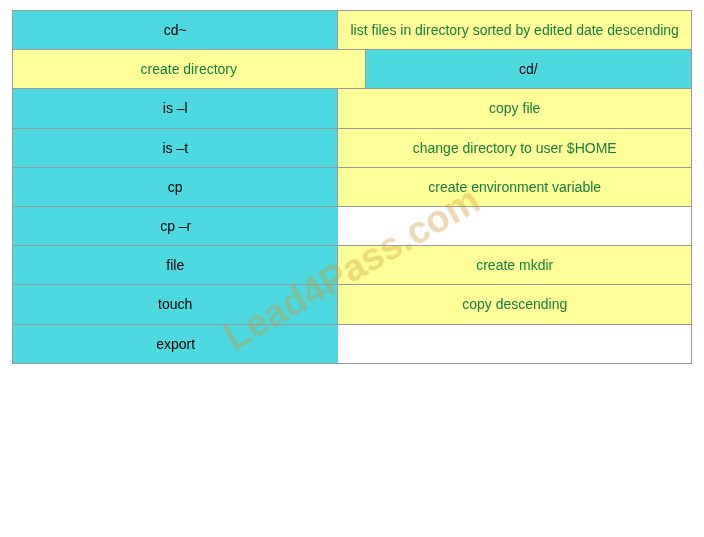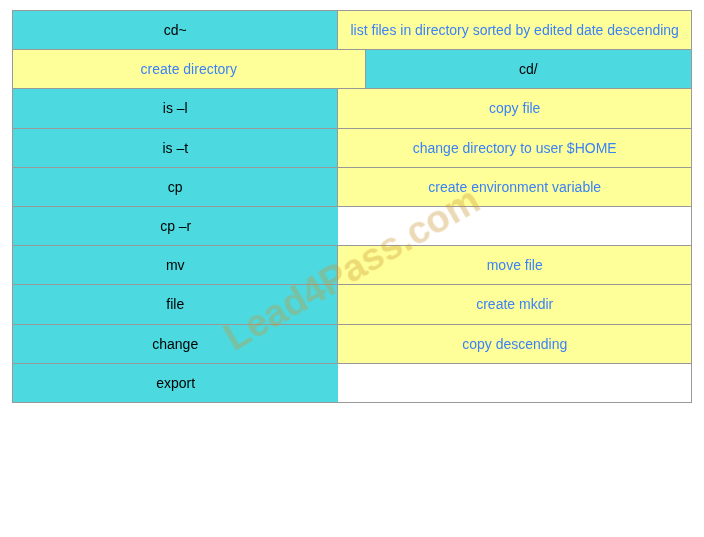--- a/index.html
+++ b/index.html
@@ -41,21 +41,21 @@
       border-right: none;
     }
     .cell-left {
       flex: 0 0 48%;
       background: #4dd9e0;
       color: #000;
     }
     .cell-right {
       flex: 0 0 52%;
       background: #ffff99;
-      color: #3b82f6;
+      color: #15803d;
     }
     .watermark {
       position: fixed;
       top: 50%;
       left: 50%;
       transform: translate(-50%, -50%) rotate(-30deg);
       font-size: 38px;
       font-weight: bold;
       color: rgba(200, 150, 50, 0.35);
       pointer-events: none;
@@ -87,27 +87,23 @@
       <div class="cell cell-right">change directory to user $HOME</div>
     </div>
     <div class="table-row">
       <div class="cell cell-left">cp</div>
       <div class="cell cell-right">create environment variable</div>
     </div>
     <div class="table-row">
       <div class="cell cell-left">cp –r</div>
     </div>
     <div class="table-row">
-      <div class="cell cell-left">mv</div>
-      <div class="cell cell-right">move file</div>
-    </div>
-    <div class="table-row">
       <div class="cell cell-left">file</div>
       <div class="cell cell-right">create mkdir</div>
     </div>
     <div class="table-row">
-      <div class="cell cell-left">change</div>
+      <div class="cell cell-left">touch</div>
       <div class="cell cell-right">copy descending</div>
     </div>
     <div class="table-row">
       <div class="cell cell-left">export</div>
     </div>
   </div>
 
 </body></html>

